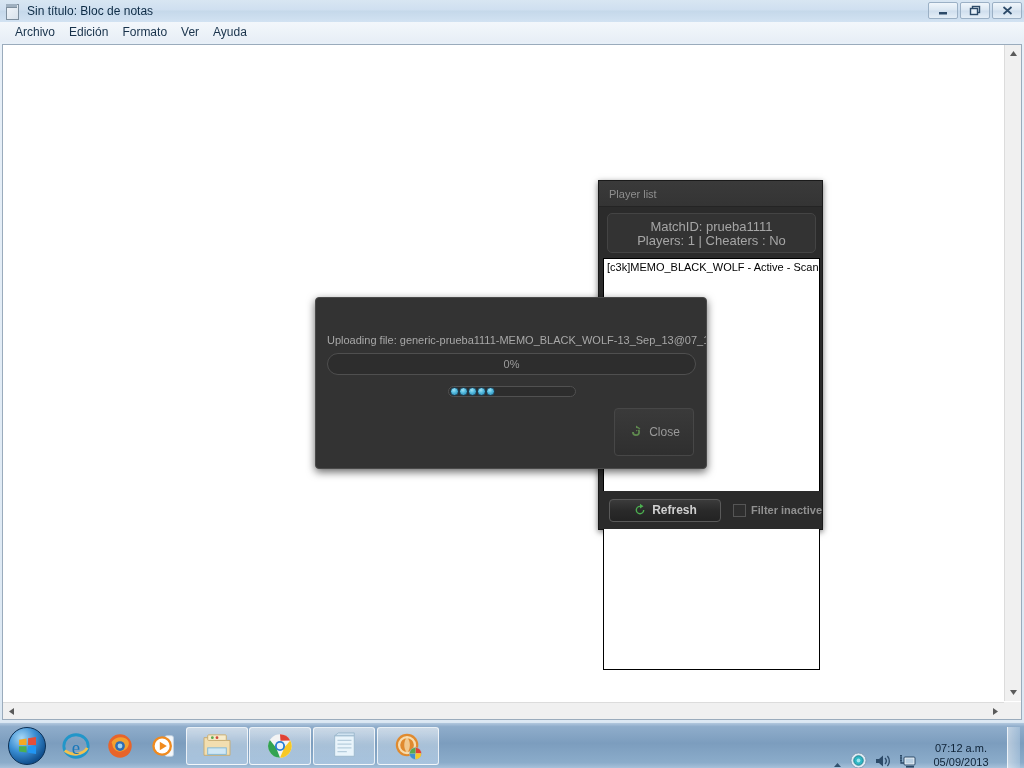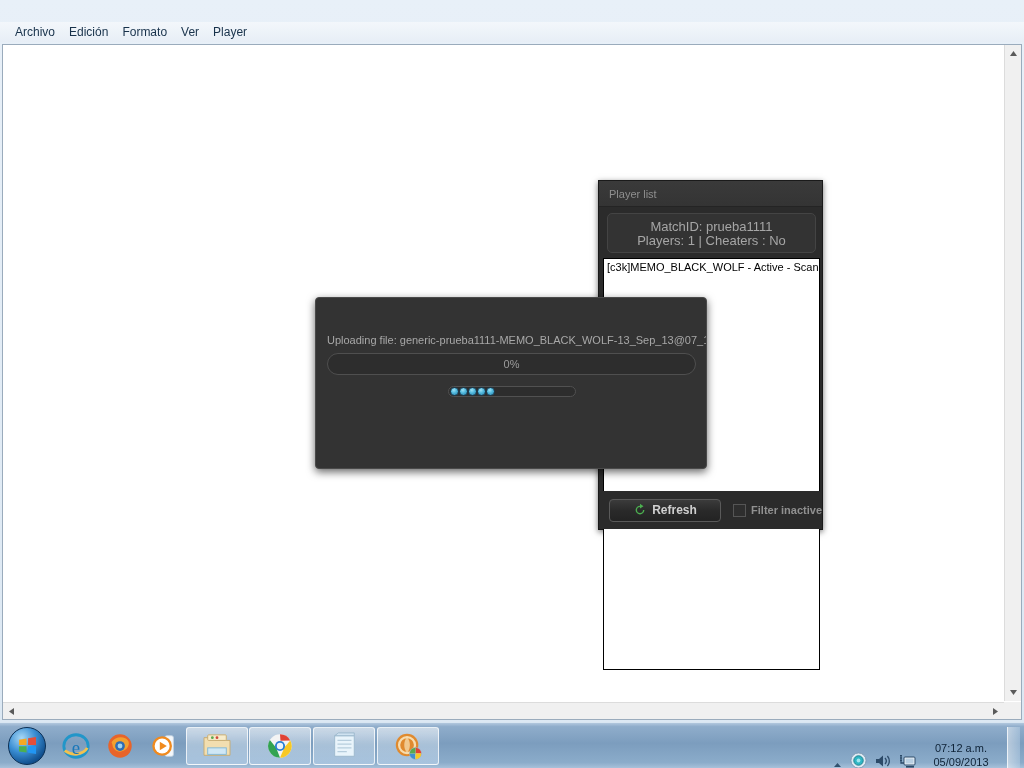--- a/index.html
+++ b/index.html
@@ -381,27 +381,53 @@
     background: linear-gradient(to right, rgba(255,255,255,0.45), rgba(180,205,228,0.5));
     border-left: 1px solid rgba(255,255,255,0.8);
     margin-left: 2px;
   }
 </style>
 </head>
 <body>
 
 <div id="notepad-window">
 
+  <div id="notepad-titlebar">
+    <div id="notepad-icon">
+      <div class="np-icon-page"></div>
+      <div class="np-icon-top"></div>
+    </div>
+    <div id="notepad-title-text">Sin título: Bloc de notas</div>
+
+    <div id="window-controls">
+      <div class="win-btn">
+        <svg width="12" height="10" viewBox="0 0 12 10">
+          <rect x="2" y="6" width="8" height="2.5" fill="#2c4a68"></rect>
+        </svg>
+      </div>
+      <div class="win-btn">
+        <svg width="12" height="11" viewBox="0 0 12 11">
+          <rect x="3.5" y="1.5" width="7" height="6" fill="none" stroke="#2c4a68" stroke-width="1.4"></rect>
+          <rect x="1.5" y="3.5" width="7" height="6" fill="#e4eef7" stroke="#2c4a68" stroke-width="1.4"></rect>
+        </svg>
+      </div>
+      <div class="win-btn">
+        <svg width="13" height="11" viewBox="0 0 13 11">
+          <path d="M2.5 2 L10.5 9 M10.5 2 L2.5 9" stroke="#2c4a68" stroke-width="1.7" fill="none"></path>
+        </svg>
+      </div>
+    </div>
+  </div>
 
   <div id="notepad-menubar">
     <div class="menu-item">Archivo</div>
     <div class="menu-item">Edición</div>
     <div class="menu-item">Formato</div>
     <div class="menu-item">Ver</div>
-    <div class="menu-item">Player</div>
+    <div class="menu-item">Ayuda</div>
   </div>
 
   <div id="notepad-client">
     <div id="notepad-text-area"></div>
 
     <div id="vscroll">
       <div class="sb-arrow sb-up">
         <svg width="9" height="7" viewBox="0 0 9 7">
           <path d="M4.5 1 L8 6 L1 6 Z" fill="#5a5a5a"></path>
         </svg>
@@ -470,20 +496,26 @@
   <div id="upload-marquee-bar">
     <div id="marquee-dots">
       <div class="marquee-dot"></div>
       <div class="marquee-dot"></div>
       <div class="marquee-dot"></div>
       <div class="marquee-dot"></div>
       <div class="marquee-dot"></div>
     </div>
   </div>
 
+  <div id="close-button">
+    <svg width="16" height="16" viewBox="0 0 16 16">
+      <path d="M4 8 A4 4 0 1 0 8 4 L8 1.6 L12.4 4.6 L8 7.6 L8 5.9 A2.2 2.2 0 1 1 5.9 8 Z" fill="#5f8a4e"></path>
+    </svg>
+    <span id="close-button-label">Close</span>
+  </div>
 </div>
 
 <div id="taskbar">
 
   <div id="start-button">
     <div class="orb">
       <svg width="19" height="19" viewBox="0 0 20 20">
         <path d="M1 4 L9 2.6 L9 9.4 L1 9.4 Z" fill="#f6a823"></path>
         <path d="M10.6 2.3 L19 1 L19 9.4 L10.6 9.4 Z" fill="#e34f3a"></path>
         <path d="M1 10.8 L9 10.8 L9 17.4 L1 16.2 Z" fill="#4caf50"></path>

